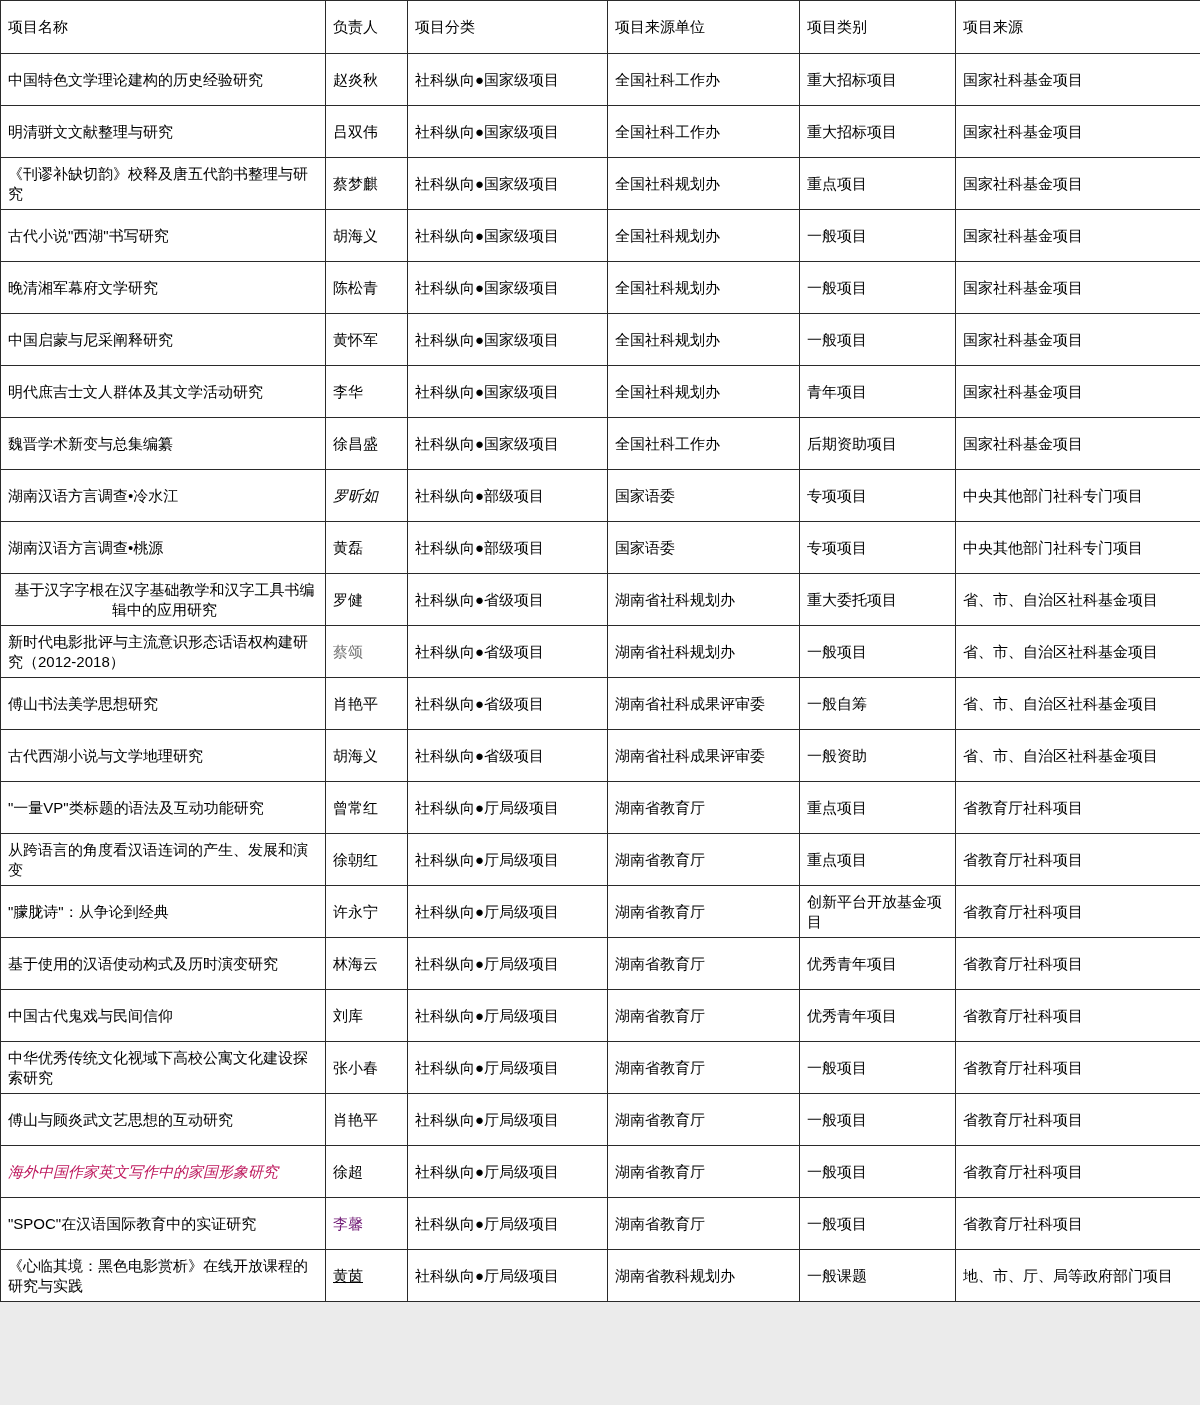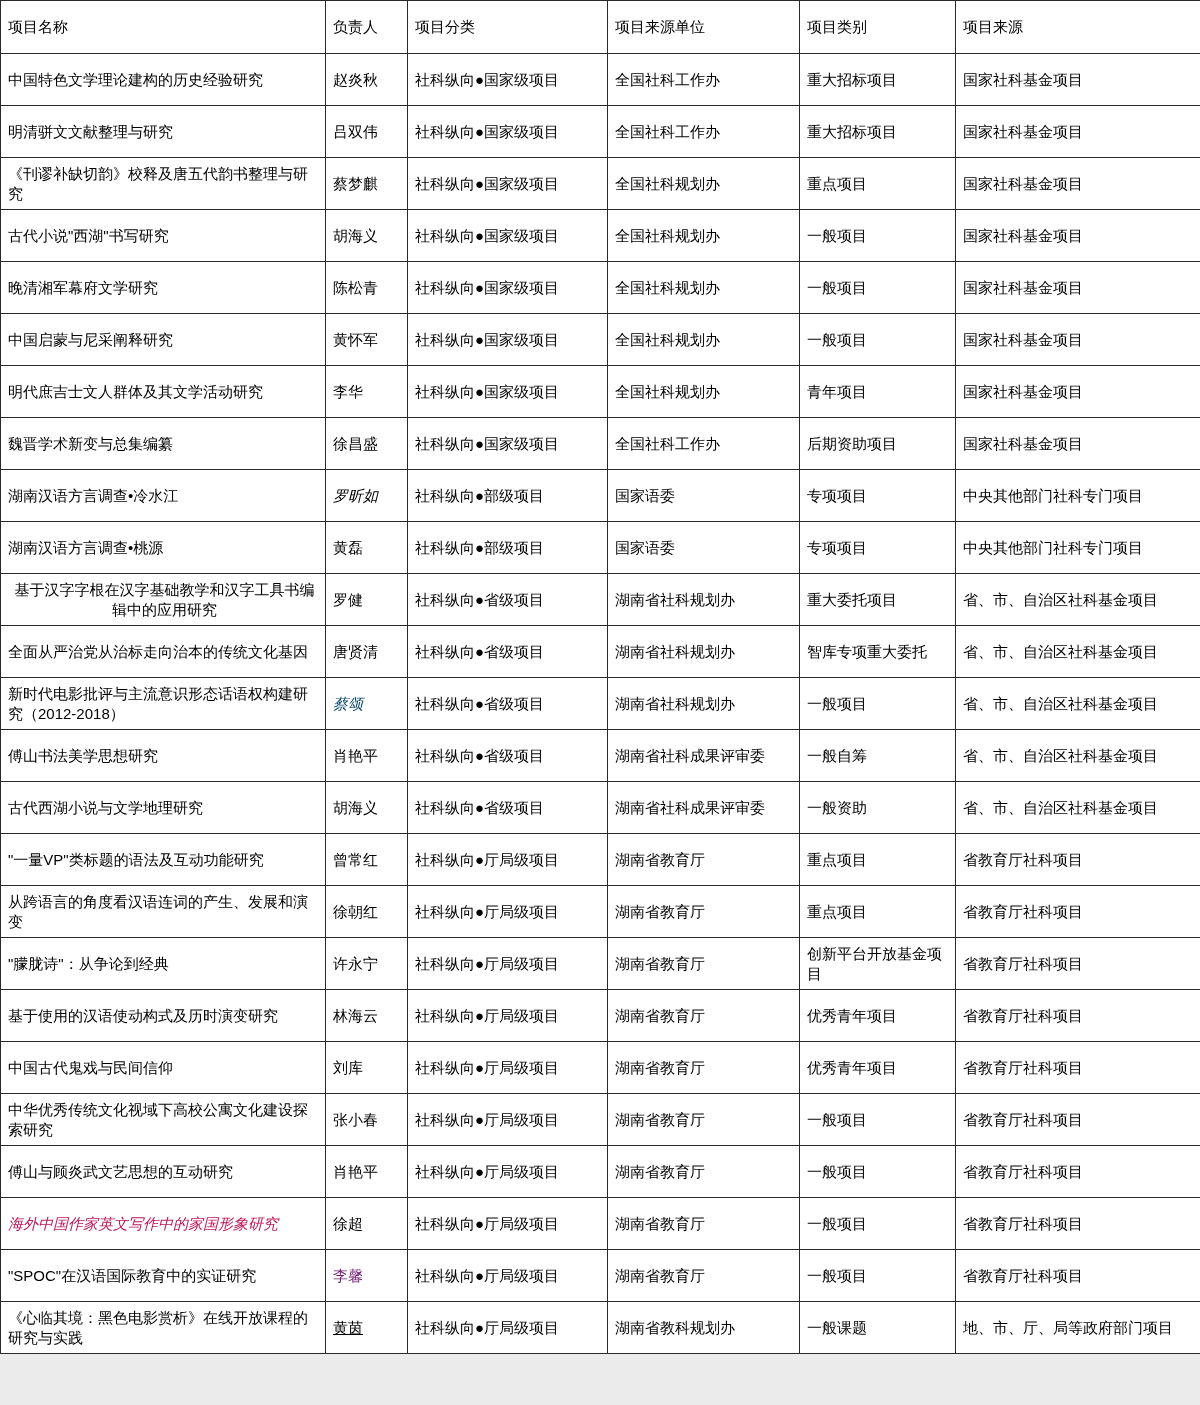--- a/index.html
+++ b/index.html
@@ -146,30 +146,22 @@
         </tr>
         <tr>
           <td style="border-color: rgb(42, 42, 42); color: rgb(0, 0, 0); text-align: center;">基于汉字字根在汉字基础教学和汉字工具书编辑中的应用研究</td>
           <td style="border-color: rgb(42, 42, 42); color: rgb(0, 0, 0);">罗健</td>
           <td style="border-color: rgb(42, 42, 42); color: rgb(0, 0, 0);">社科纵向●省级项目</td>
           <td style="border-color: rgb(42, 42, 42); color: rgb(0, 0, 0);">湖南省社科规划办</td>
           <td style="border-color: rgb(42, 42, 42); color: rgb(0, 0, 0);">重大委托项目</td>
           <td style="border-color: rgb(42, 42, 42); color: rgb(0, 0, 0);">省、市、自治区社科基金项目</td>
         </tr>
         <tr>
-          <td style="border-color: rgb(42, 42, 42); color: rgb(0, 0, 0);">全面从严治党从治标走向治本的传统文化基因</td>
-          <td style="border-color: rgb(42, 42, 42); color: rgb(0, 0, 0);">唐贤清</td>
-          <td style="border-color: rgb(42, 42, 42); color: rgb(0, 0, 0);">社科纵向●省级项目</td>
-          <td style="border-color: rgb(42, 42, 42); color: rgb(0, 0, 0);">湖南省社科规划办</td>
-          <td style="border-color: rgb(42, 42, 42); color: rgb(0, 0, 0);">智库专项重大委托</td>
-          <td style="border-color: rgb(42, 42, 42); color: rgb(0, 0, 0);">省、市、自治区社科基金项目</td>
-        </tr>
-        <tr>
           <td style="border-color: rgb(42, 42, 42); color: rgb(0, 0, 0);">新时代电影批评与主流意识形态话语权构建研究（2012-2018）</td>
-          <td style="border-color: rgb(42, 42, 42); color: #0c4a6e; font-style: italic;">蔡颂</td>
+          <td style="border-color: rgb(42, 42, 42); color: #737373;">蔡颂</td>
           <td style="border-color: rgb(42, 42, 42); color: rgb(0, 0, 0);">社科纵向●省级项目</td>
           <td style="border-color: rgb(42, 42, 42); color: rgb(0, 0, 0);">湖南省社科规划办</td>
           <td style="border-color: rgb(42, 42, 42); color: rgb(0, 0, 0);">一般项目</td>
           <td style="border-color: rgb(42, 42, 42); color: rgb(0, 0, 0);">省、市、自治区社科基金项目</td>
         </tr>
         <tr>
           <td style="border-color: rgb(42, 42, 42); color: rgb(0, 0, 0);">傅山书法美学思想研究</td>
           <td style="border-color: rgb(42, 42, 42); color: rgb(0, 0, 0);">肖艳平</td>
           <td style="border-color: rgb(42, 42, 42); color: rgb(0, 0, 0);">社科纵向●省级项目</td>
           <td style="border-color: rgb(42, 42, 42); color: rgb(0, 0, 0);">湖南省社科成果评审委</td>

